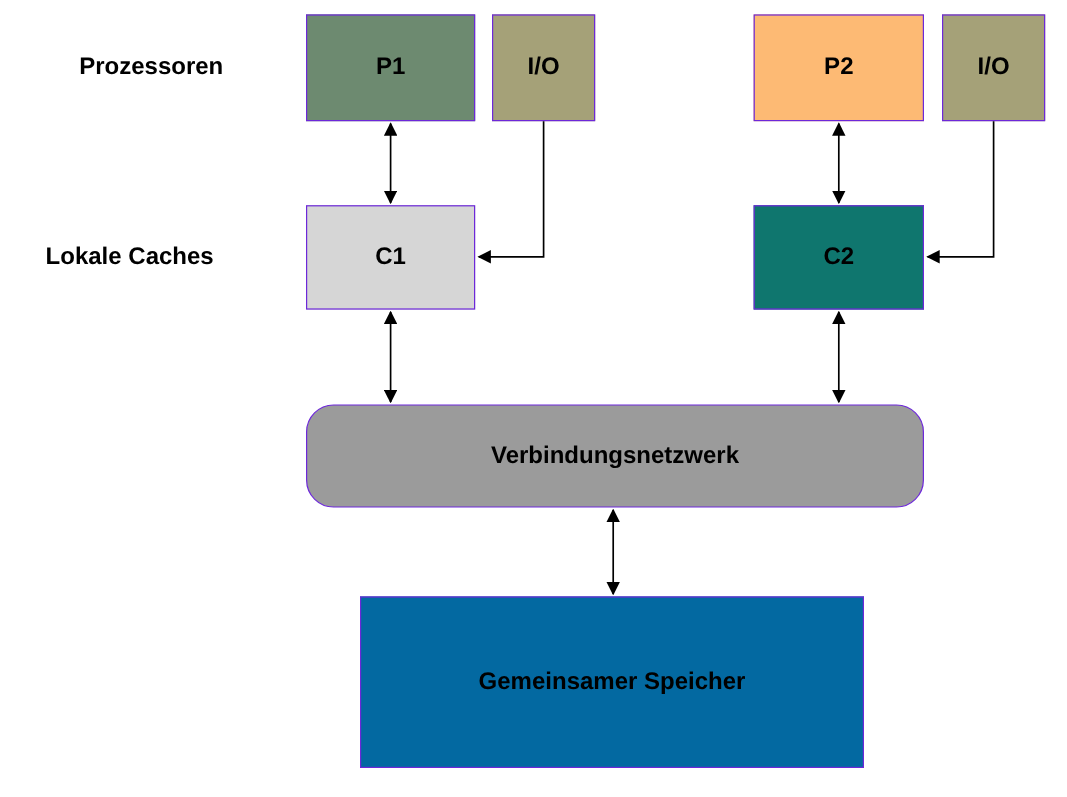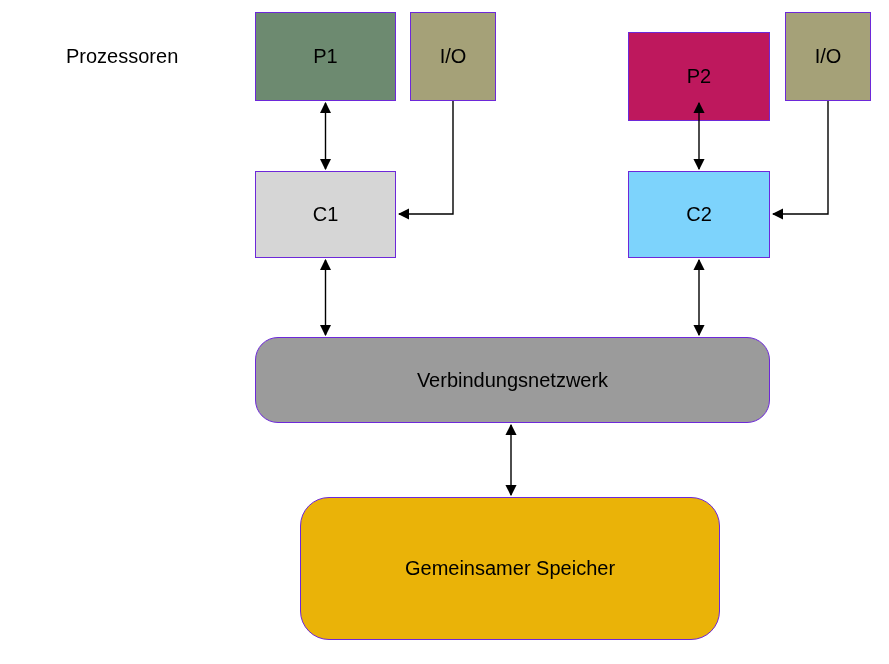--- a/index.html
+++ b/index.html
@@ -7,20 +7,21 @@
     padding: 0;
     background: #ffffff;
     font-family: "Liberation Sans", "DejaVu Sans", sans-serif;
   }
   #canvas {
     position: relative;
     width: 889px;
     height: 652px;
     background: #ffffff;
     overflow: hidden;
+    font-weight: bold;
   }
   .node {
     position: absolute;
     box-sizing: border-box;
     border: 1px solid #6d28d9;
     display: flex;
     align-items: center;
     justify-content: center;
     font-size: 20px;
     color: #000000;
@@ -57,46 +58,47 @@
   #memory-box  { left: 300px; top: 497px; width: 420px; height: 143px; }
   #processors-label { left: 66px; top: 12px;  height: 89px; }
   #caches-label     { left: 38px; top: 171px; height: 87px; }
 </style>
 </head>
 <body>
 
 <div id="canvas">
 
   <div class="row-label" id="processors-label">Prozessoren</div>
+  <div class="row-label" id="caches-label">Lokale Caches</div>
 
   <div class="node" id="p1-box" style="background-color: rgb(109, 138, 112);">
     <span>P1</span>
   </div>
   <div class="node" id="io1-box" style="background-color: rgb(165, 161, 120);">
     <span>I/O</span>
   </div>
-  <div class="node" id="p2-box" style="background-color: #be185d; margin-top: 20px;">
+  <div class="node" id="p2-box" style="background-color: #fdba74;">
     <span>P2</span>
   </div>
   <div class="node" id="io2-box" style="background-color: rgb(165, 161, 120);">
     <span>I/O</span>
   </div>
 
   <div class="node" id="c1-box" style="background-color: rgb(214, 214, 214); justify-content: center;">
     <span>C1</span>
   </div>
-  <div class="node" id="c2-box" style="background-color: #7dd3fc;">
+  <div class="node" id="c2-box" style="background-color: #0f766e;">
     <span>C2</span>
   </div>
 
   <div class="node" id="network-box" style="background-color: rgb(155, 155, 155);">
     <span>Verbindungsnetzwerk</span>
   </div>
 
-  <div class="node" id="memory-box" style="background-color: #eab308; border-radius: 29px;">
+  <div class="node" id="memory-box" style="background-color: #0369a1;">
     <span>Gemeinsamer Speicher</span>
   </div>
 
   <svg id="arrow-layer" viewBox="0 0 889 664" xmlns="http://www.w3.org/2000/svg">
     <defs>
       <marker id="ah" viewBox="0 0 10 10" refX="9" refY="5" markerWidth="8" markerHeight="8" orient="auto-start-reverse">
         <path d="M0,0 L10,5 L0,10 z" fill="#000000"></path>
       </marker>
     </defs>
 

